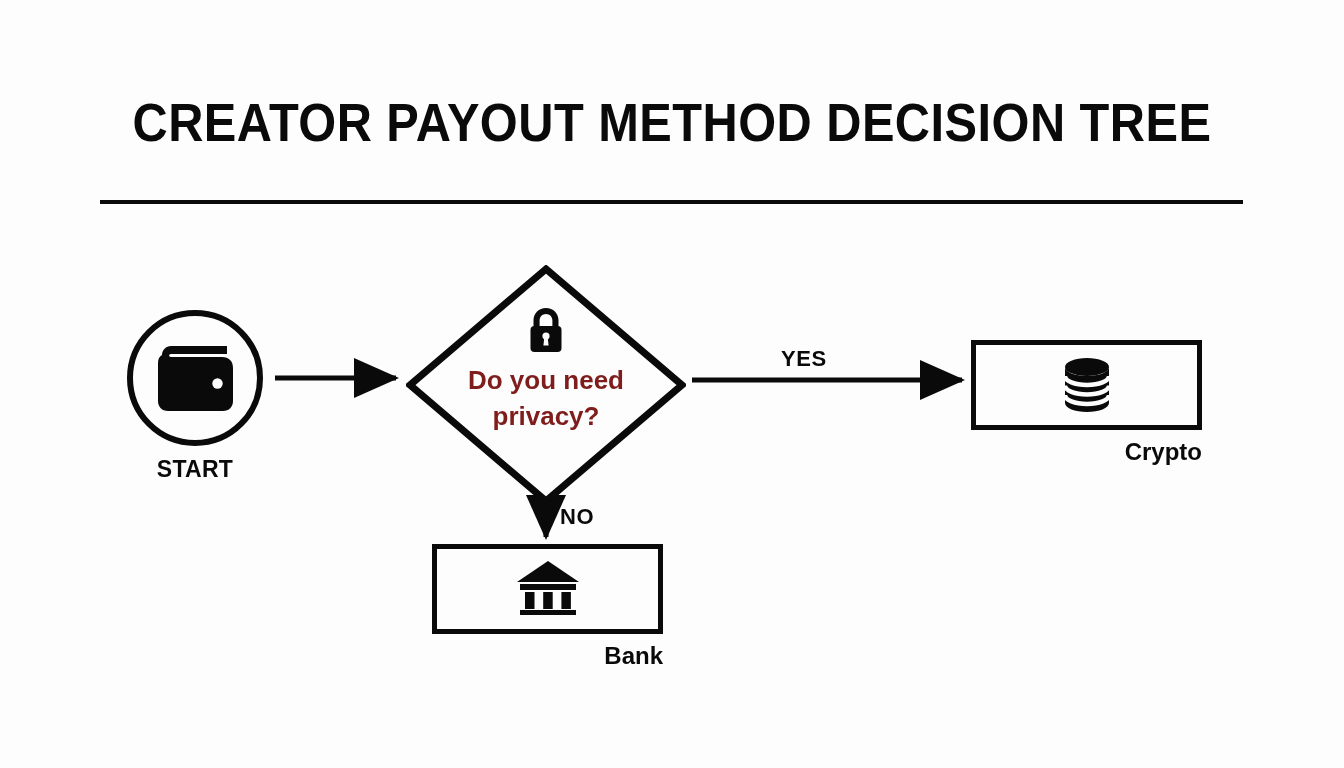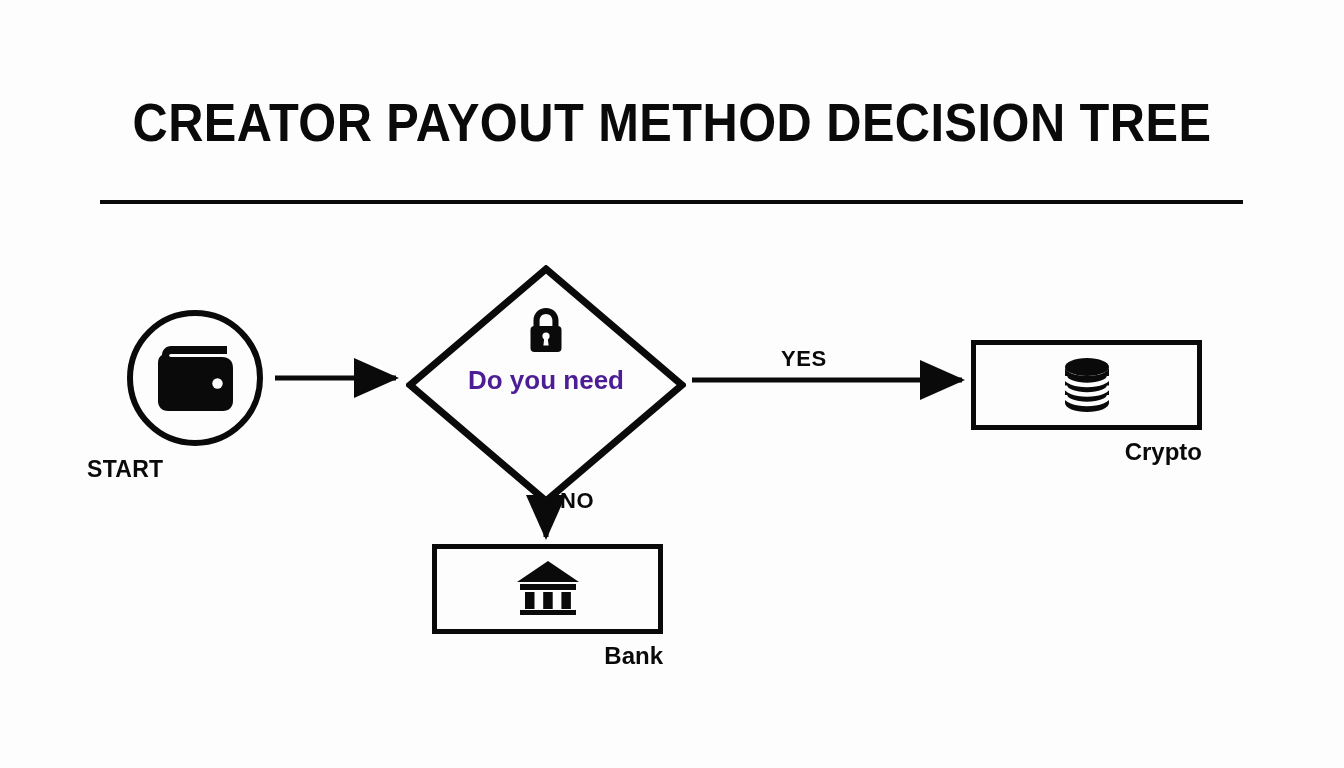--- a/index.html
+++ b/index.html
@@ -77,20 +77,21 @@
     left: 27px;
     top: 33px;
     width: 82px;
     height: 70px;
   }
   #start-label {
     position: absolute;
     left: -40px;
     top: 146px;
     width: 216px;
+    text-align: center;
     font-size: 23px;
     font-weight: 700;
     letter-spacing: 0.3px;
     color: #0a0a0a;
   }
 
   
   #decision-node {
     position: absolute;
     left: 406px;
@@ -114,21 +115,21 @@
   }
   #decision-text {
     position: absolute;
     left: 30px;
     top: 97px;
     width: 220px;
     text-align: center;
     font-size: 26px;
     font-weight: 700;
     line-height: 36px;
-    color: #4c1d95;
+    color: #7f1d1d;
   }
 
   
   .outcome-box {
     position: absolute;
     box-sizing: border-box;
     border: 5px solid #0a0a0a;
     background: #fdfdfd;
   }
   #crypto-box { left: 971px; top: 340px; width: 231px; height: 90px; }
@@ -152,21 +153,21 @@
 
   
   .edge-label {
     position: absolute;
     font-size: 22px;
     font-weight: 700;
     letter-spacing: 0.6px;
     color: #0a0a0a;
   }
   #yes-label { left: 762px; top: 346px; margin-left: 19px; }
-  #no-label  { left: 560px; top: 488px; }
+  #no-label  { left: 560px; top: 504px; }
 </style>
 </head>
 <body>
 
 <div id="canvas">
 
   <div id="title">CREATOR PAYOUT METHOD DECISION TREE</div>
   <div id="title-rule"></div>
 
   <div id="diagram">
@@ -204,20 +205,21 @@
       <svg id="decision-icon" viewBox="0 0 38 48">
         <path d="M19 2 C11.8 2 6.5 7.4 6.5 14.4 L6.5 21 L12.6 21 L12.6 14.4
                  C12.6 10.8 15.4 8 19 8 C22.6 8 25.4 10.8 25.4 14.4 L25.4 21 L31.5 21
                  L31.5 14.4 C31.5 7.4 26.2 2 19 2 Z" fill="#0a0a0a"></path>
         <rect x="3.5" y="20" width="31" height="26" rx="4" fill="#0a0a0a"></rect>
         <circle cx="19" cy="30" r="3.6" fill="#fdfdfd"></circle>
         <path d="M17.3 31.5 L20.7 31.5 L21.6 39.6 L16.4 39.6 Z" fill="#fdfdfd"></path>
       </svg>
       <div id="decision-text">
         <div>Do you need</div>
+        <div>privacy?</div>
       </div>
     </div>
 
     <div id="yes-label" class="edge-label">YES</div>
 
     <div id="no-label" class="edge-label">NO</div>
 
     <div id="crypto-box" class="outcome-box">
       <svg class="outcome-icon" width="54" height="58" viewBox="0 0 54 58">
         <ellipse cx="27" cy="11" rx="22" ry="9" fill="#0a0a0a"></ellipse>

